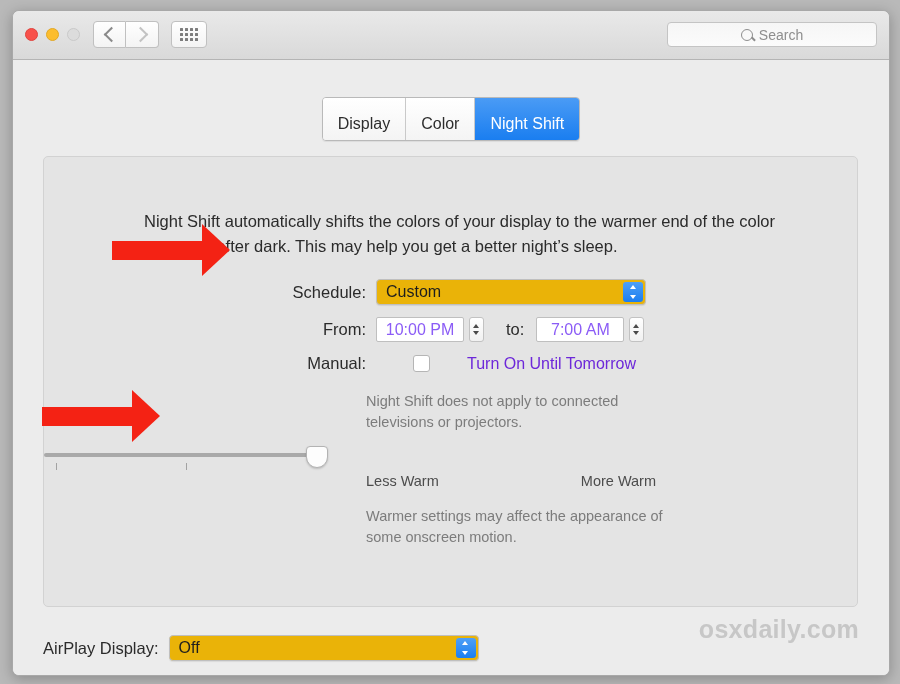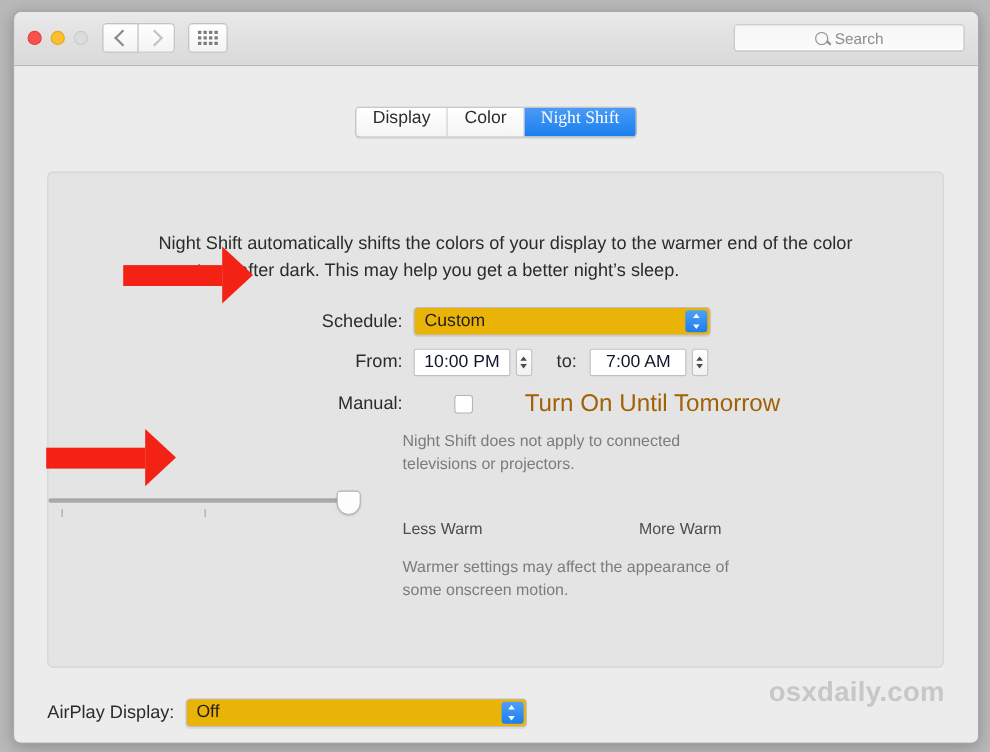--- a/index.html
+++ b/index.html
@@ -129,28 +129,28 @@
     display: flex; justify-content: center;
   }
   .tabrow {
     display: flex;
     border: 1px solid #b9b9b9;
     border-radius: 4px;
     overflow: hidden;
     box-shadow: 0 1px 1px rgba(0,0,0,.07);
   }
   .tab {
-    padding: 0 15px 6px;
+    padding: 16px 15px 6px;
     font-size: 16px;
     color: #2d2d2d;
     background: linear-gradient(to bottom, #ffffff, #f4f4f4);
     border-right: 1px solid #c9c9c9;
     line-height: 20px;
   }
-  .tab:last-child { border-right: none; font-family: Liberation Serif, serif; }
+  .tab:last-child { border-right: none; }
   .tab.active {
     background: linear-gradient(to bottom, #4a9bf5, #1a7ef0);
     color: #ffffff;
   }
 
   .contentbox {
     position: absolute;
     left: 30px; top: 96px;
     width: 815px; height: 451px;
     background: #e4e4e4;
@@ -205,21 +205,21 @@
 
   
   .row-fromto { left: 0; top: 160px; width: 100%; }
   .lbl-from { width: 322px; padding-right: 10px; }
   .timefield {
     width: 88px; height: 25px;
     background: #fff;
     border: 1px solid #bfbfbf;
     border-radius: 2px;
     display: flex; align-items: center; justify-content: center;
-    font-size: 16px; color: #0f172a;
+    font-size: 16px; color: #8b5cf6;
     box-sizing: border-box;
   }
   .stepper {
     width: 15px; height: 25px;
     margin-left: 5px;
     background: linear-gradient(to bottom, #ffffff, #f1f1f1);
     border: 1px solid #c2c2c2;
     border-radius: 3px;
     display: flex; flex-direction: column; align-items: center; justify-content: center;
     gap: 3px;
@@ -238,21 +238,21 @@
   
   .row-manual { left: 0; top: 197px; width: 100%; gap: 37px; }
   .lbl-manual { width: 322px; padding-right: 10px; }
   .cbox {
     width: 17px; height: 17px;
     background: #fff;
     border: 1px solid #b5b5b5;
     border-radius: 3px;
     box-sizing: border-box;
   }
-  .cblabel { font-size: 22px; color: #a16207; margin-left: 10px; }
+  .cblabel { font-size: 16px; color: #6d28d9; }
 
   .hint {
     position: absolute;
     left: 322px;
     font-size: 14.5px;
     color: #7c7c7c;
     line-height: 21px;
     width: 300px;
   }
   .hint-tv { top: 234px; }

